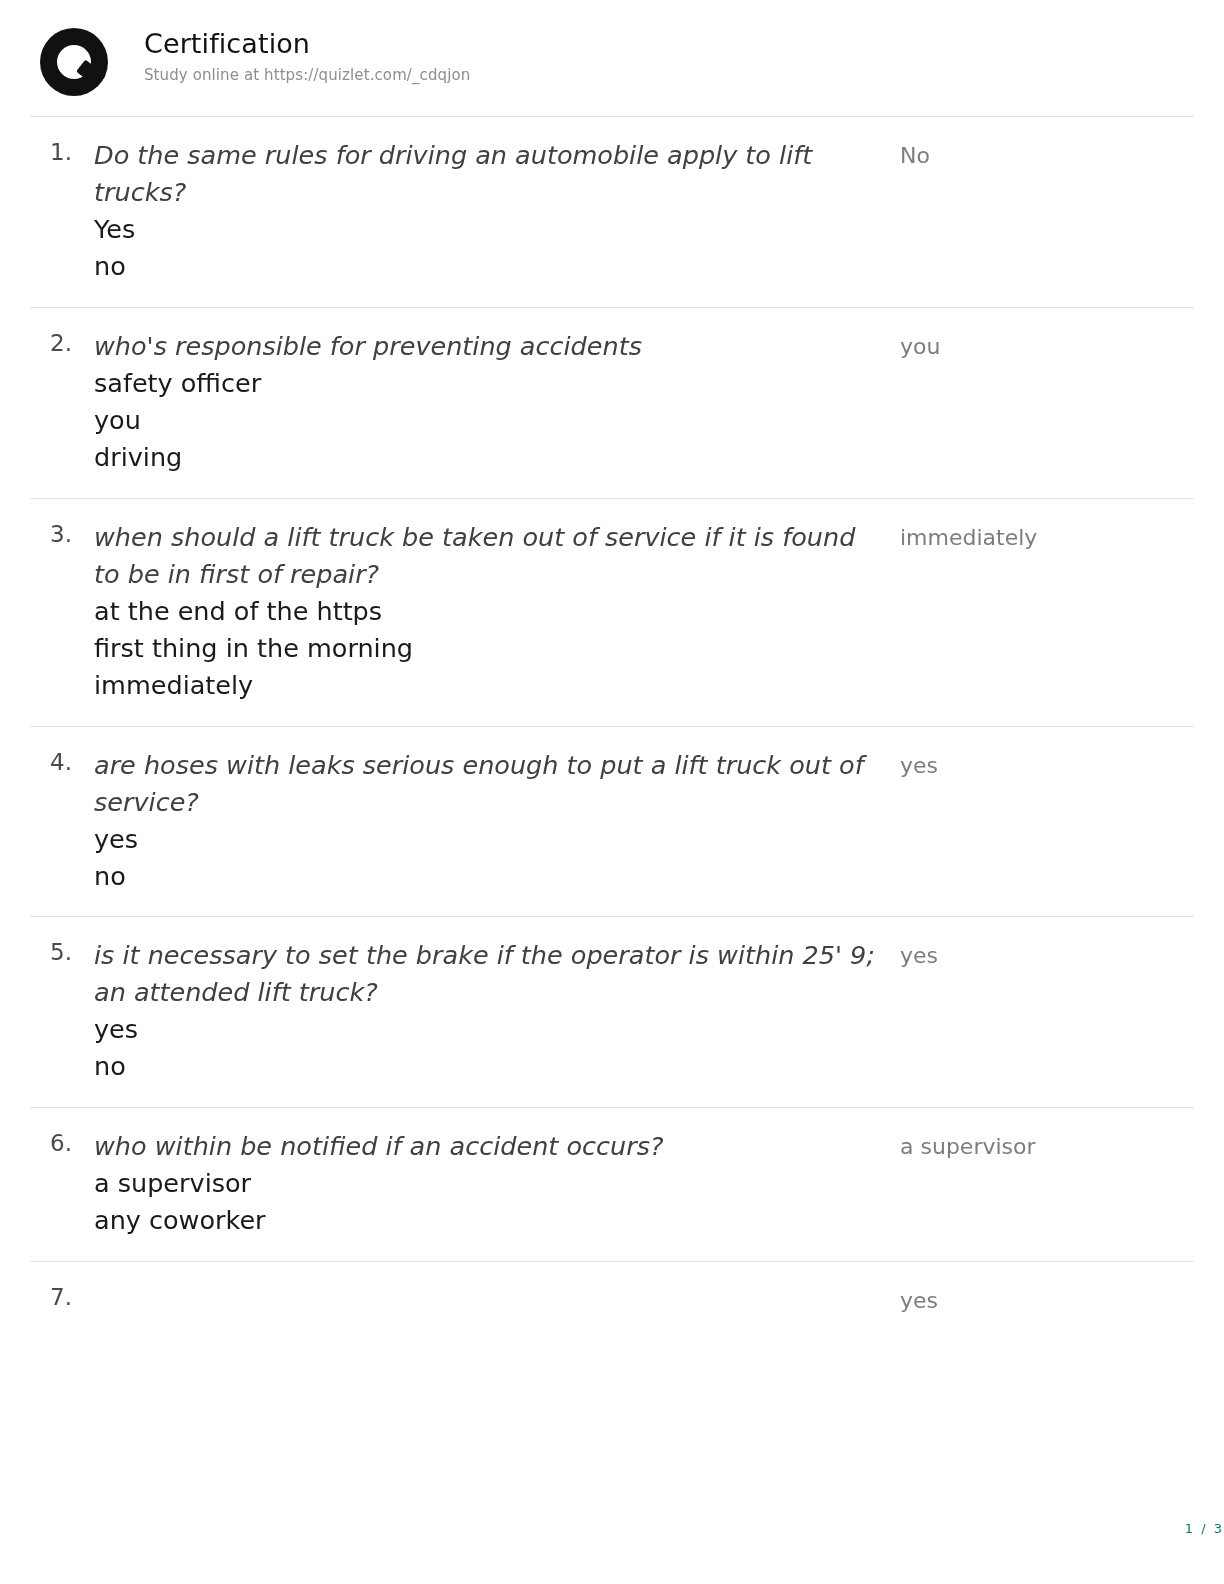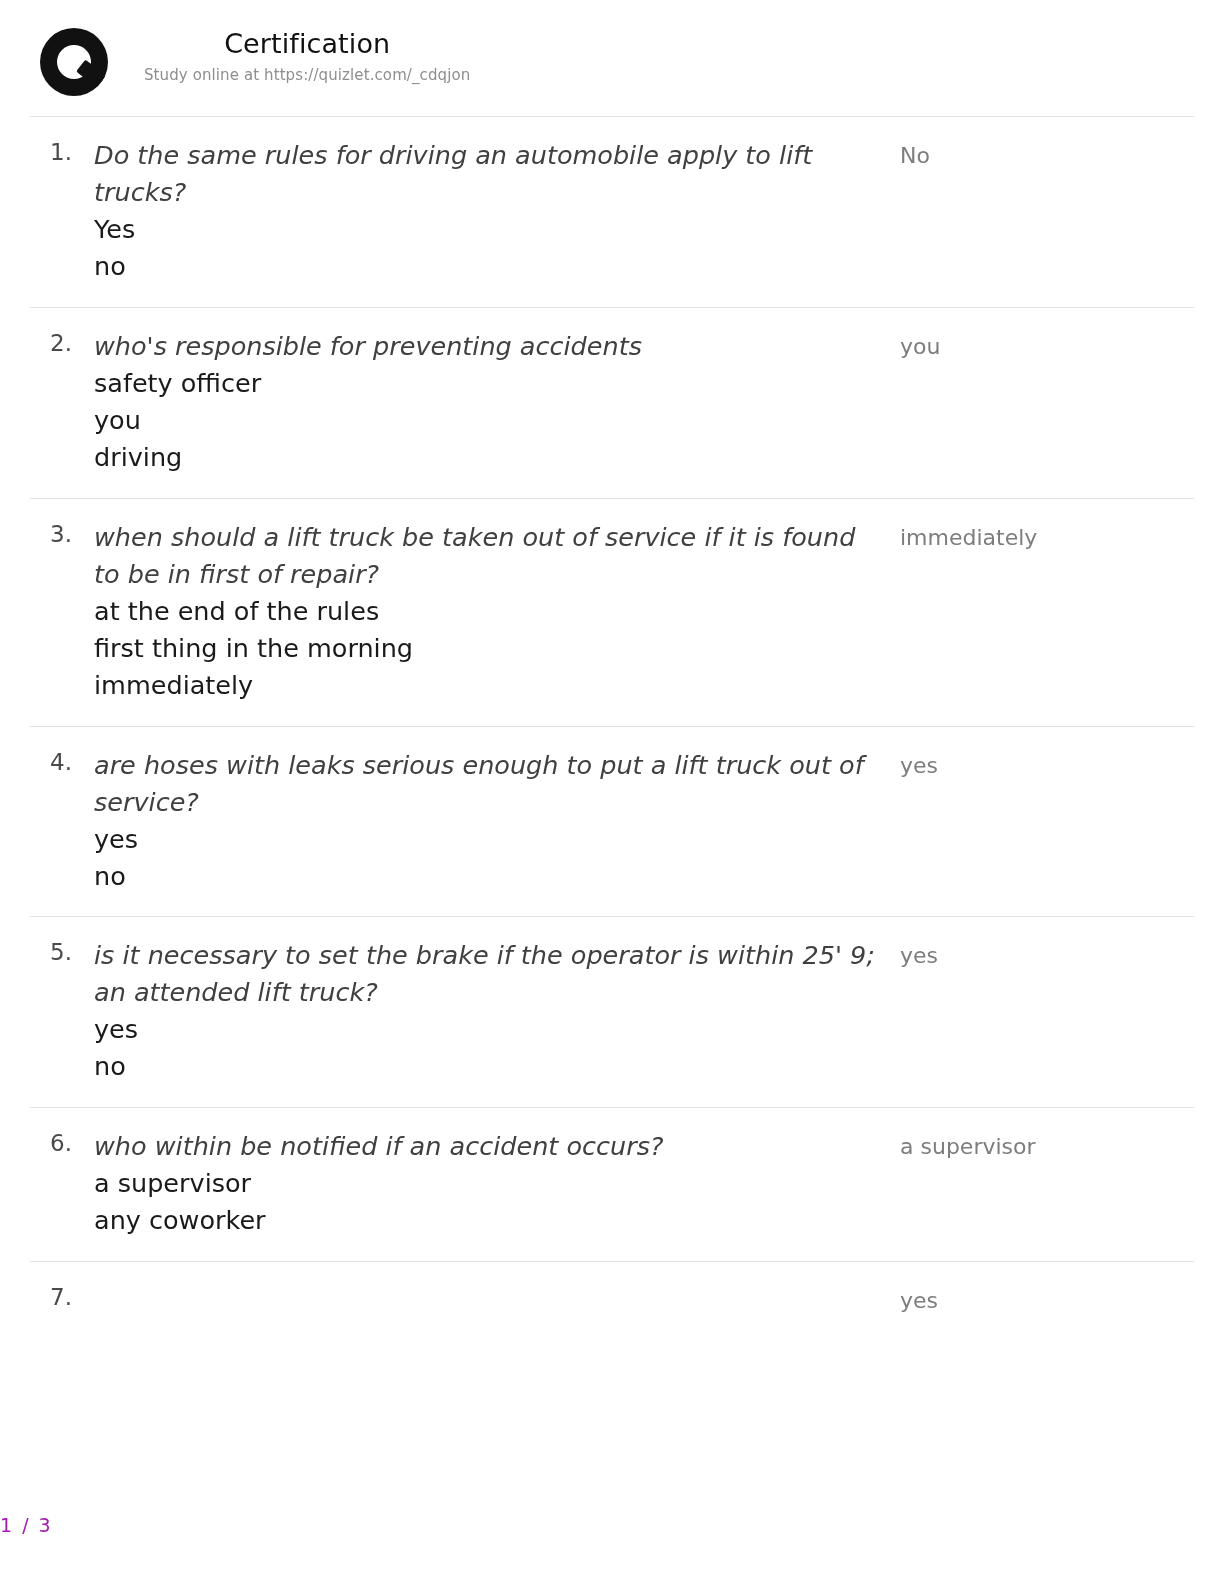--- a/index.html
+++ b/index.html
@@ -68,21 +68,20 @@
   .titles {
     padding-left: 26px;
     padding-top: 6px;
   }
   .doc-title {
     font-size: 27px;
     font-weight: 400;
     line-height: 1.15;
     color: #111111;
     letter-spacing: 0.1px;
-    text-align: center;
   }
   .doc-sub {
     font-size: 15px;
     color: #8e8e8e;
     margin-top: 7px;
     letter-spacing: 0.1px;
     text-align: center;
   }
 
   
@@ -130,23 +129,23 @@
   .item.last {
     padding-bottom: 16px;
   }
   .item.last .body { min-height: 34px; }
 
   .footer {
     position: absolute;
     left: 0;
     right: 0;
     bottom: 48px;
-    text-align: left;
-    font-size: 19px;
-    color: #a21caf;
+    text-align: right;
+    font-size: 13px;
+    color: #0f766e;
     letter-spacing: 2px;
   }
 </style>
 </head>
 <body>
 
 <div class="page">
 
   <div class="header">
     <div class="logo">
@@ -178,21 +177,21 @@
       <div class="choice">you</div>
       <div class="choice">driving</div>
     </div>
     <div class="answer">you</div>
   </div>
 
   <div class="item">
     <div class="num">3.</div>
     <div class="body">
       <div class="prompt">when should a lift truck be taken out of service if it is found to be in first of repair?</div>
-      <div class="choice">at the end of the rules</div>
+      <div class="choice">at the end of the https</div>
       <div class="choice">first thing in the morning</div>
       <div class="choice">immediately</div>
     </div>
     <div class="answer">immediately</div>
   </div>
 
   <div class="item">
     <div class="num">4.</div>
     <div class="body">
       <div class="prompt">are hoses with leaks serious enough to put a lift truck out of service?</div>

